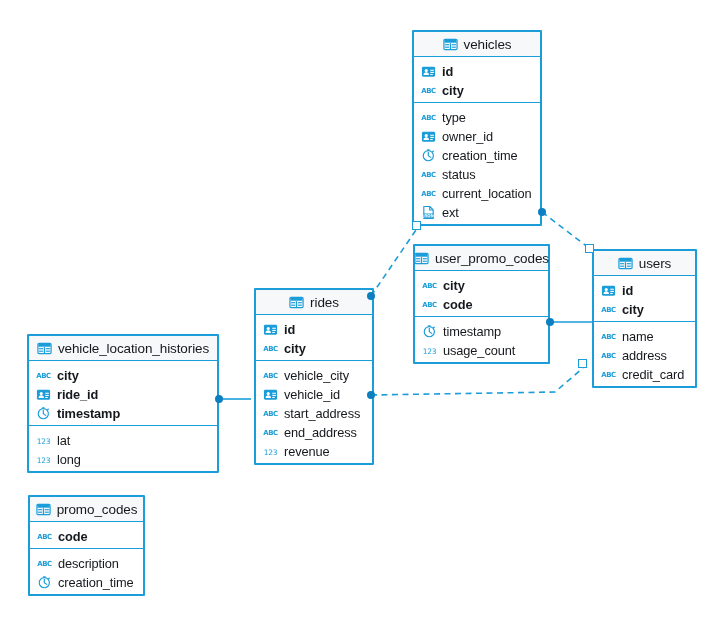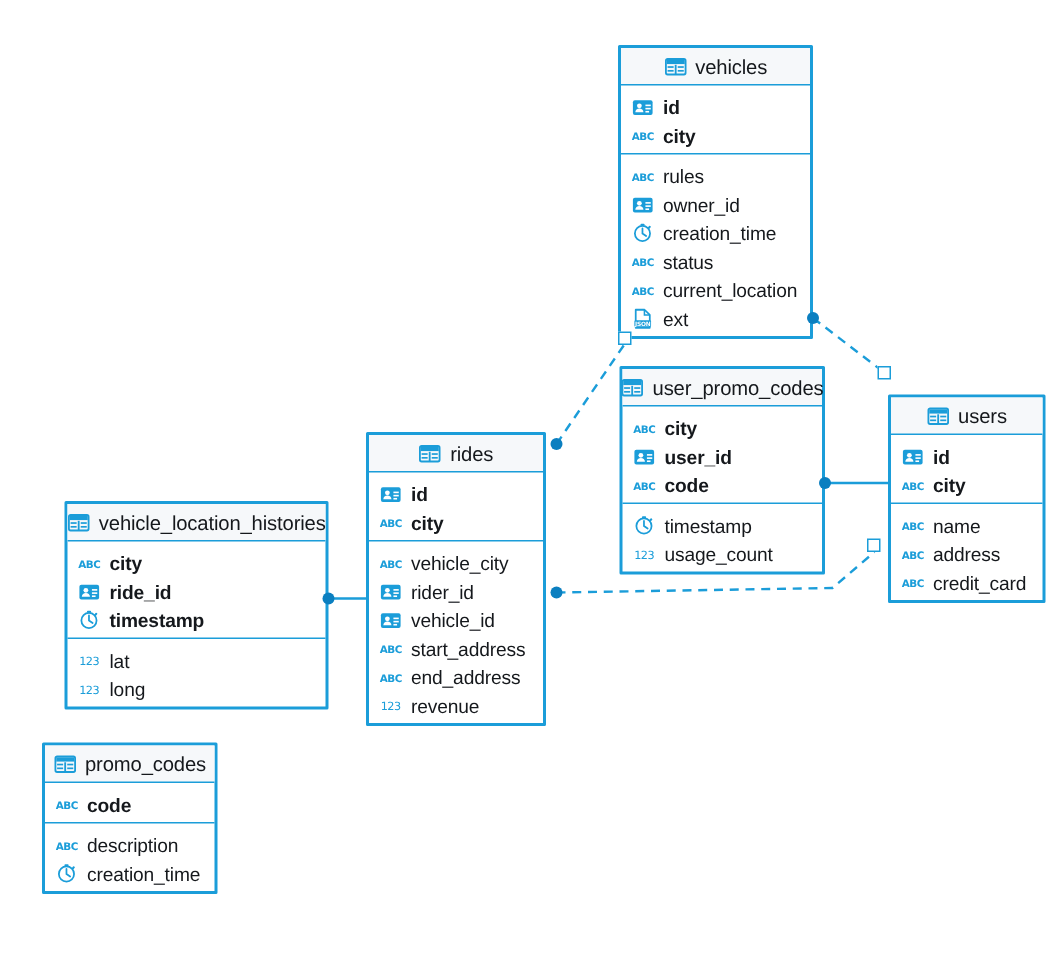--- a/index.html
+++ b/index.html
@@ -102,21 +102,21 @@
             <text x="8" y="11.1" font-family="DejaVu Sans, sans-serif" font-size="7.4" font-weight="bold" fill="#1b9dd9" text-anchor="middle" letter-spacing="-0.4">ABC</text>
           </svg>
           <span class="col-name">city</span>
         </div>
       </div>
       <div class="sec">
         <div class="col-row">
           <svg class="ic" viewBox="0 0 16 16">
             <text x="8" y="11.1" font-family="DejaVu Sans, sans-serif" font-size="7.4" font-weight="bold" fill="#1b9dd9" text-anchor="middle" letter-spacing="-0.4">ABC</text>
           </svg>
-          <span class="col-name">rules</span>
+          <span class="col-name">type</span>
         </div>
         <div class="col-row">
           <svg class="ic" viewBox="0 0 16 16">
             <rect x="1" y="3" width="14" height="10.5" rx="1.4" fill="#1b9dd9"></rect>
             <circle cx="5.6" cy="7" r="1.7" fill="#ffffff"></circle>
             <path d="M2.7 11.6c0-1.7 1.3-2.7 2.9-2.7s2.9 1 2.9 2.7z" fill="#ffffff"></path>
             <rect x="9.9" y="6.1" width="3.8" height="1.15" fill="#ffffff"></rect>
             <rect x="9.9" y="8.4" width="3.8" height="1.15" fill="#ffffff"></rect>
             <rect x="9.9" y="10.6" width="2.6" height="1.15" fill="#ffffff"></rect>
           </svg>
@@ -169,31 +169,20 @@
       </div>
       <div class="pk-section sec">
         <div class="col-row">
           <svg class="ic" viewBox="0 0 16 16">
             <text x="8" y="11.1" font-family="DejaVu Sans, sans-serif" font-size="7.4" font-weight="bold" fill="#1b9dd9" text-anchor="middle" letter-spacing="-0.4">ABC</text>
           </svg>
           <span class="col-name">city</span>
         </div>
         <div class="col-row">
           <svg class="ic" viewBox="0 0 16 16">
-            <rect x="1" y="3" width="14" height="10.5" rx="1.4" fill="#1b9dd9"></rect>
-            <circle cx="5.6" cy="7" r="1.7" fill="#ffffff"></circle>
-            <path d="M2.7 11.6c0-1.7 1.3-2.7 2.9-2.7s2.9 1 2.9 2.7z" fill="#ffffff"></path>
-            <rect x="9.9" y="6.1" width="3.8" height="1.15" fill="#ffffff"></rect>
-            <rect x="9.9" y="8.4" width="3.8" height="1.15" fill="#ffffff"></rect>
-            <rect x="9.9" y="10.6" width="2.6" height="1.15" fill="#ffffff"></rect>
-          </svg>
-          <span class="col-name">user_id</span>
-        </div>
-        <div class="col-row">
-          <svg class="ic" viewBox="0 0 16 16">
             <text x="8" y="11.1" font-family="DejaVu Sans, sans-serif" font-size="7.4" font-weight="bold" fill="#1b9dd9" text-anchor="middle" letter-spacing="-0.4">ABC</text>
           </svg>
           <span class="col-name">code</span>
         </div>
       </div>
       <div class="sec">
         <div class="col-row">
           <svg class="ic" viewBox="0 0 16 16">
             <circle cx="7.8" cy="8.2" r="5.4" fill="none" stroke="#1b9dd9" stroke-width="1.25"></circle>
             <path d="M7.8 4.6v3.6l2.6 1.8" fill="none" stroke="#1b9dd9" stroke-width="1.25" stroke-linecap="round"></path>
@@ -203,21 +192,21 @@
           <span class="col-name">timestamp</span>
         </div>
         <div class="col-row">
           <svg class="ic" viewBox="0 0 16 16">
             <text x="8" y="11.3" font-family="DejaVu Sans, sans-serif" font-size="8" fill="#1b9dd9" text-anchor="middle" letter-spacing="-0.3">123</text>
           </svg>
           <span class="col-name">usage_count</span>
         </div>
       </div>
     </div>
-    <div class="table-box" style="left: 592px; top: 263px; width: 105px;">
+    <div class="table-box" style="left: 592px; top: 249px; width: 105px;">
       <div class="tbl-header">
         <svg class="ic" viewBox="0 0 16 16">
           <rect x="1" y="2.5" width="14" height="11" rx="1.2" fill="none" stroke="#1b9dd9" stroke-width="1.3"></rect>
           <rect x="1.6" y="3.1" width="12.8" height="3" fill="#1b9dd9"></rect>
           <rect x="7.3" y="6.6" width="1.3" height="6.6" fill="#1b9dd9"></rect>
           <rect x="2.2" y="7.6" width="4.3" height="1.2" fill="#1b9dd9"></rect>
           <rect x="9.4" y="7.6" width="4.3" height="1.2" fill="#1b9dd9"></rect>
           <rect x="2.2" y="10.3" width="4.3" height="1.2" fill="#1b9dd9"></rect>
           <rect x="9.4" y="10.3" width="4.3" height="1.2" fill="#1b9dd9"></rect>
         </svg>
@@ -256,21 +245,21 @@
           <span class="col-name">address</span>
         </div>
         <div class="col-row">
           <svg class="ic" viewBox="0 0 16 16">
             <text x="8" y="11.1" font-family="DejaVu Sans, sans-serif" font-size="7.4" font-weight="bold" fill="#1b9dd9" text-anchor="middle" letter-spacing="-0.4">ABC</text>
           </svg>
           <span class="col-name">credit_card</span>
         </div>
       </div>
     </div>
-    <div class="table-box" style="left: 244px; top: 288px; width: 120px;">
+    <div class="table-box" style="left: 254px; top: 288px; width: 120px;">
       <div class="tbl-header">
         <svg class="ic" viewBox="0 0 16 16">
           <rect x="1" y="2.5" width="14" height="11" rx="1.2" fill="none" stroke="#1b9dd9" stroke-width="1.3"></rect>
           <rect x="1.6" y="3.1" width="12.8" height="3" fill="#1b9dd9"></rect>
           <rect x="7.3" y="6.6" width="1.3" height="6.6" fill="#1b9dd9"></rect>
           <rect x="2.2" y="7.6" width="4.3" height="1.2" fill="#1b9dd9"></rect>
           <rect x="9.4" y="7.6" width="4.3" height="1.2" fill="#1b9dd9"></rect>
           <rect x="2.2" y="10.3" width="4.3" height="1.2" fill="#1b9dd9"></rect>
           <rect x="9.4" y="10.3" width="4.3" height="1.2" fill="#1b9dd9"></rect>
         </svg>
@@ -304,31 +293,20 @@
         </div>
         <div class="col-row">
           <svg class="ic" viewBox="0 0 16 16">
             <rect x="1" y="3" width="14" height="10.5" rx="1.4" fill="#1b9dd9"></rect>
             <circle cx="5.6" cy="7" r="1.7" fill="#ffffff"></circle>
             <path d="M2.7 11.6c0-1.7 1.3-2.7 2.9-2.7s2.9 1 2.9 2.7z" fill="#ffffff"></path>
             <rect x="9.9" y="6.1" width="3.8" height="1.15" fill="#ffffff"></rect>
             <rect x="9.9" y="8.4" width="3.8" height="1.15" fill="#ffffff"></rect>
             <rect x="9.9" y="10.6" width="2.6" height="1.15" fill="#ffffff"></rect>
           </svg>
-          <span class="col-name">rider_id</span>
-        </div>
-        <div class="col-row">
-          <svg class="ic" viewBox="0 0 16 16">
-            <rect x="1" y="3" width="14" height="10.5" rx="1.4" fill="#1b9dd9"></rect>
-            <circle cx="5.6" cy="7" r="1.7" fill="#ffffff"></circle>
-            <path d="M2.7 11.6c0-1.7 1.3-2.7 2.9-2.7s2.9 1 2.9 2.7z" fill="#ffffff"></path>
-            <rect x="9.9" y="6.1" width="3.8" height="1.15" fill="#ffffff"></rect>
-            <rect x="9.9" y="8.4" width="3.8" height="1.15" fill="#ffffff"></rect>
-            <rect x="9.9" y="10.6" width="2.6" height="1.15" fill="#ffffff"></rect>
-          </svg>
           <span class="col-name">vehicle_id</span>
         </div>
         <div class="col-row">
           <svg class="ic" viewBox="0 0 16 16">
             <text x="8" y="11.1" font-family="DejaVu Sans, sans-serif" font-size="7.4" font-weight="bold" fill="#1b9dd9" text-anchor="middle" letter-spacing="-0.4">ABC</text>
           </svg>
           <span class="col-name">start_address</span>
         </div>
         <div class="col-row">
           <svg class="ic" viewBox="0 0 16 16">
@@ -337,21 +315,21 @@
           <span class="col-name">end_address</span>
         </div>
         <div class="col-row">
           <svg class="ic" viewBox="0 0 16 16">
             <text x="8" y="11.3" font-family="DejaVu Sans, sans-serif" font-size="8" fill="#1b9dd9" text-anchor="middle" letter-spacing="-0.3">123</text>
           </svg>
           <span class="col-name">revenue</span>
         </div>
       </div>
     </div>
-    <div class="table-box" style="left: 27px; top: 334px; width: 176px; margin-left: 16px;">
+    <div class="table-box" style="left: 27px; top: 334px; width: 192px;">
       <div class="tbl-header">
         <svg class="ic" viewBox="0 0 16 16">
           <rect x="1" y="2.5" width="14" height="11" rx="1.2" fill="none" stroke="#1b9dd9" stroke-width="1.3"></rect>
           <rect x="1.6" y="3.1" width="12.8" height="3" fill="#1b9dd9"></rect>
           <rect x="7.3" y="6.6" width="1.3" height="6.6" fill="#1b9dd9"></rect>
           <rect x="2.2" y="7.6" width="4.3" height="1.2" fill="#1b9dd9"></rect>
           <rect x="9.4" y="7.6" width="4.3" height="1.2" fill="#1b9dd9"></rect>
           <rect x="2.2" y="10.3" width="4.3" height="1.2" fill="#1b9dd9"></rect>
           <rect x="9.4" y="10.3" width="4.3" height="1.2" fill="#1b9dd9"></rect>
         </svg>

